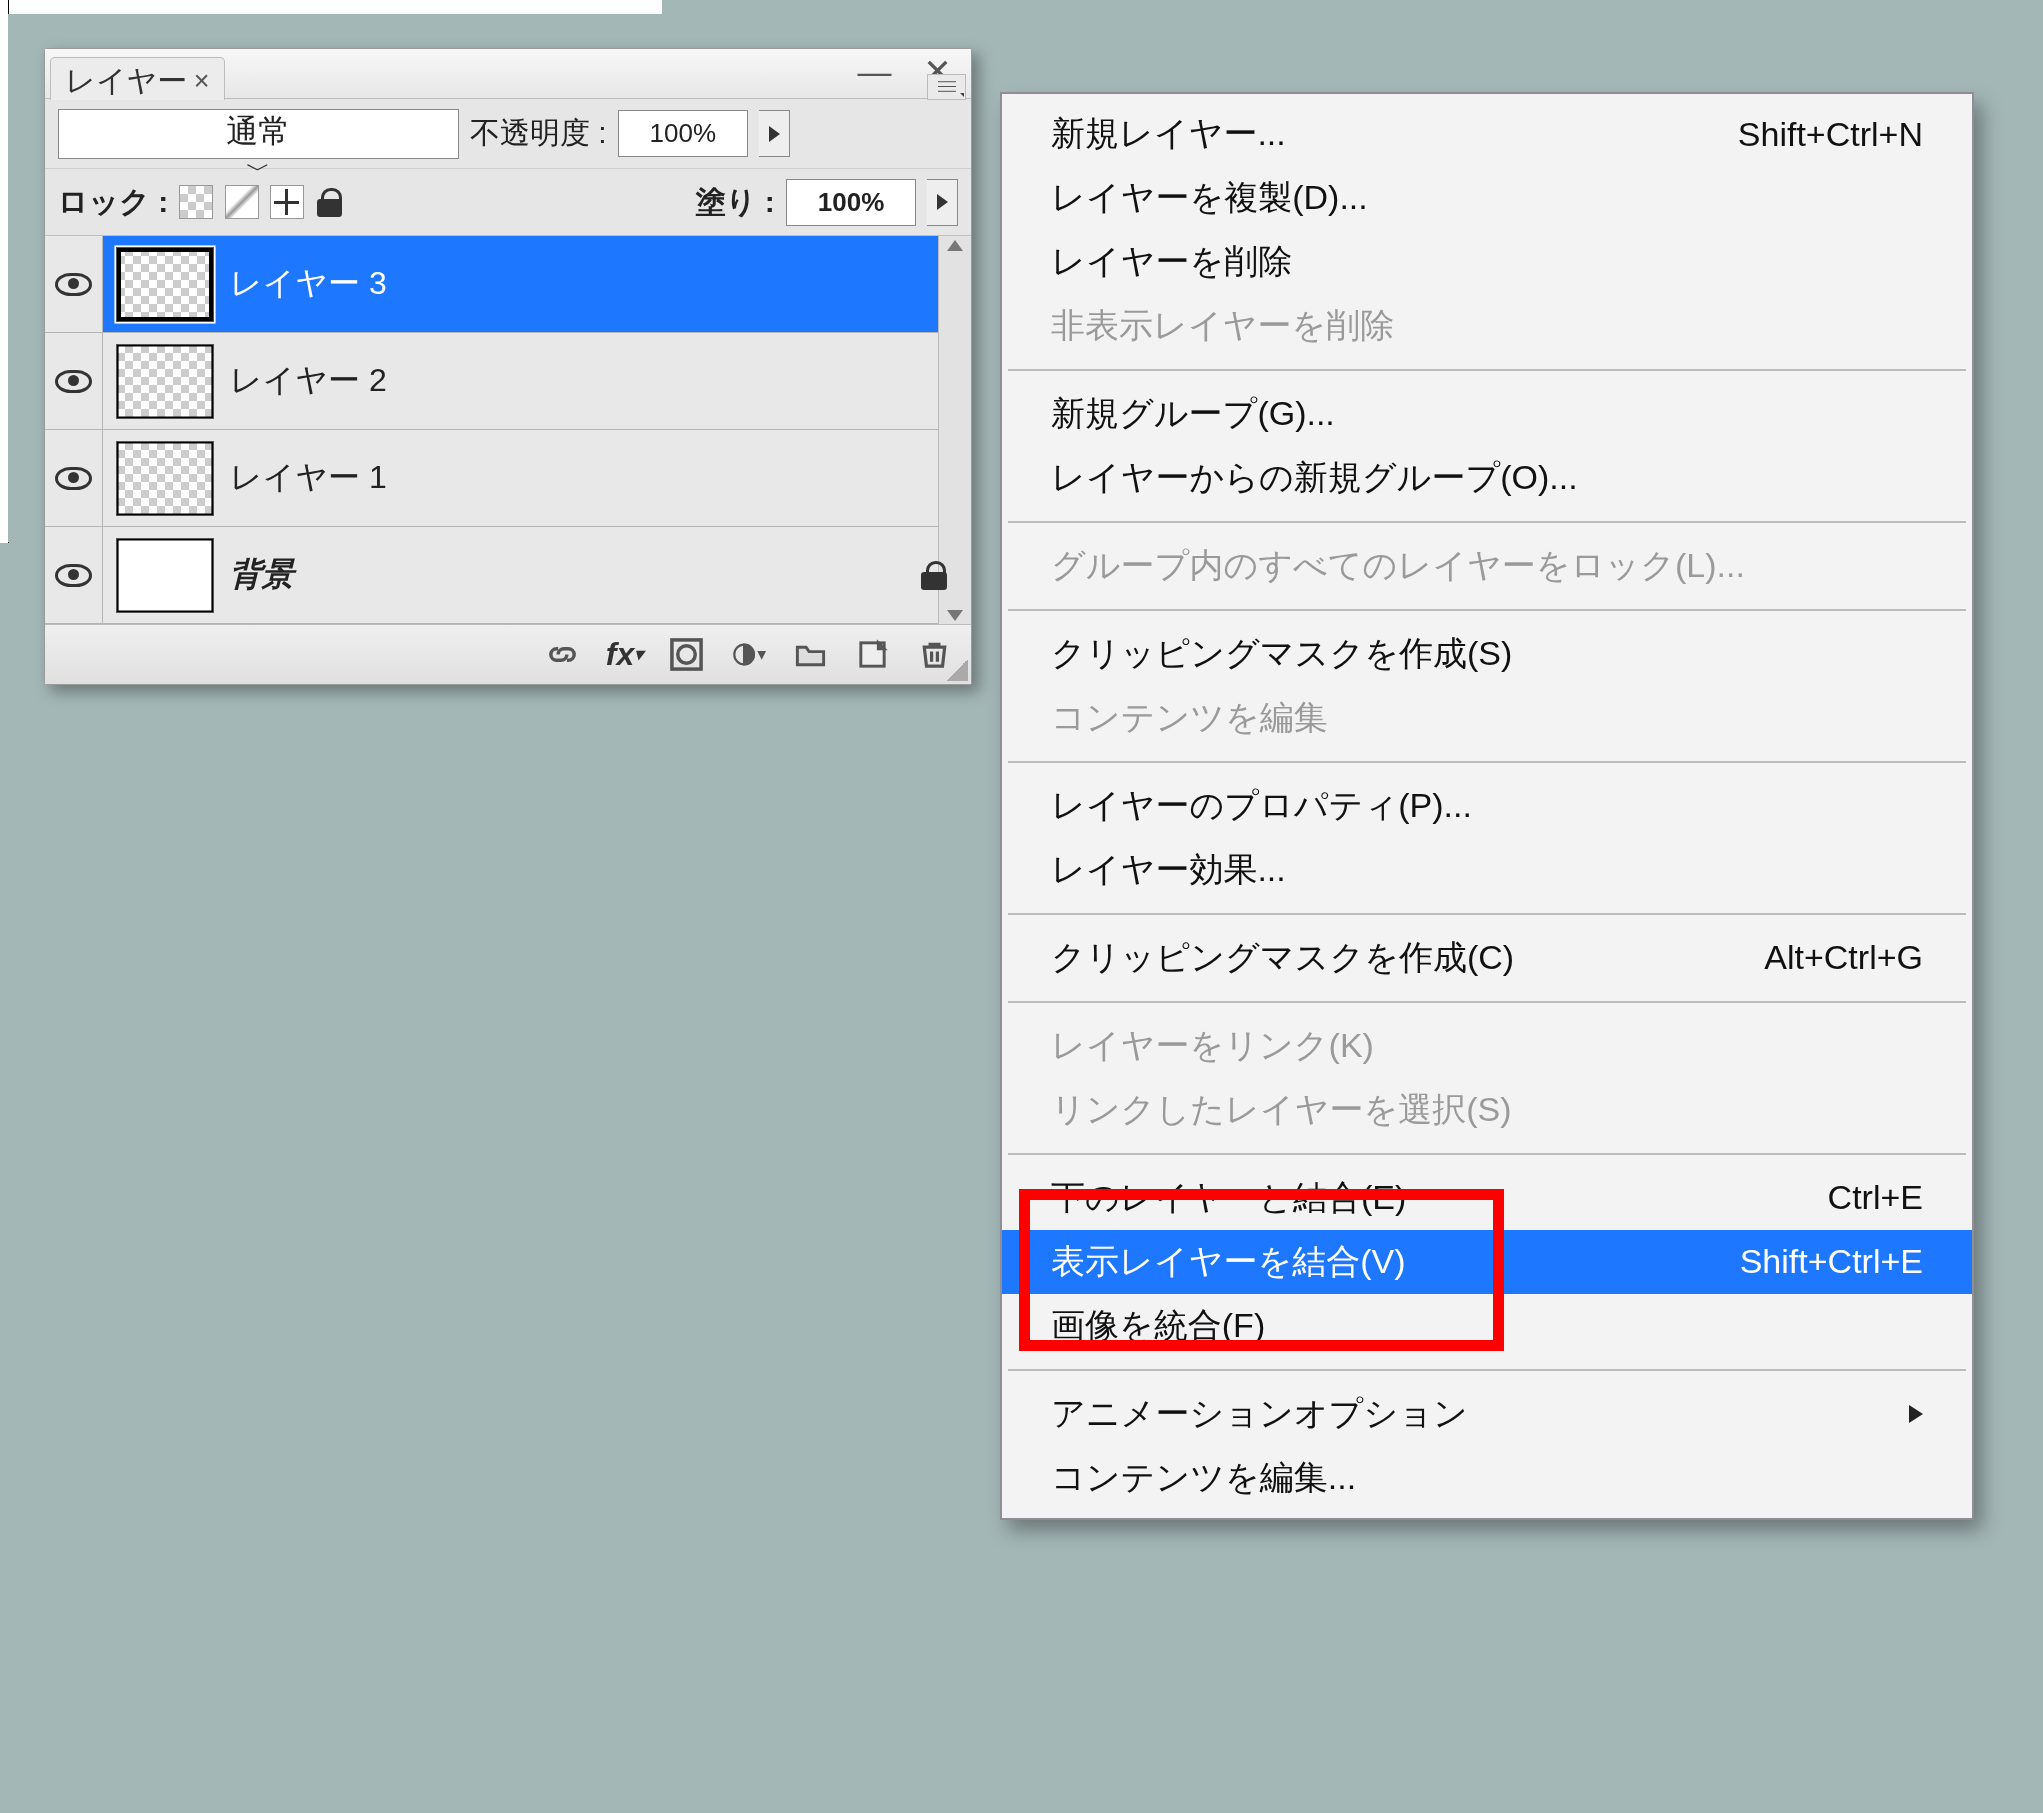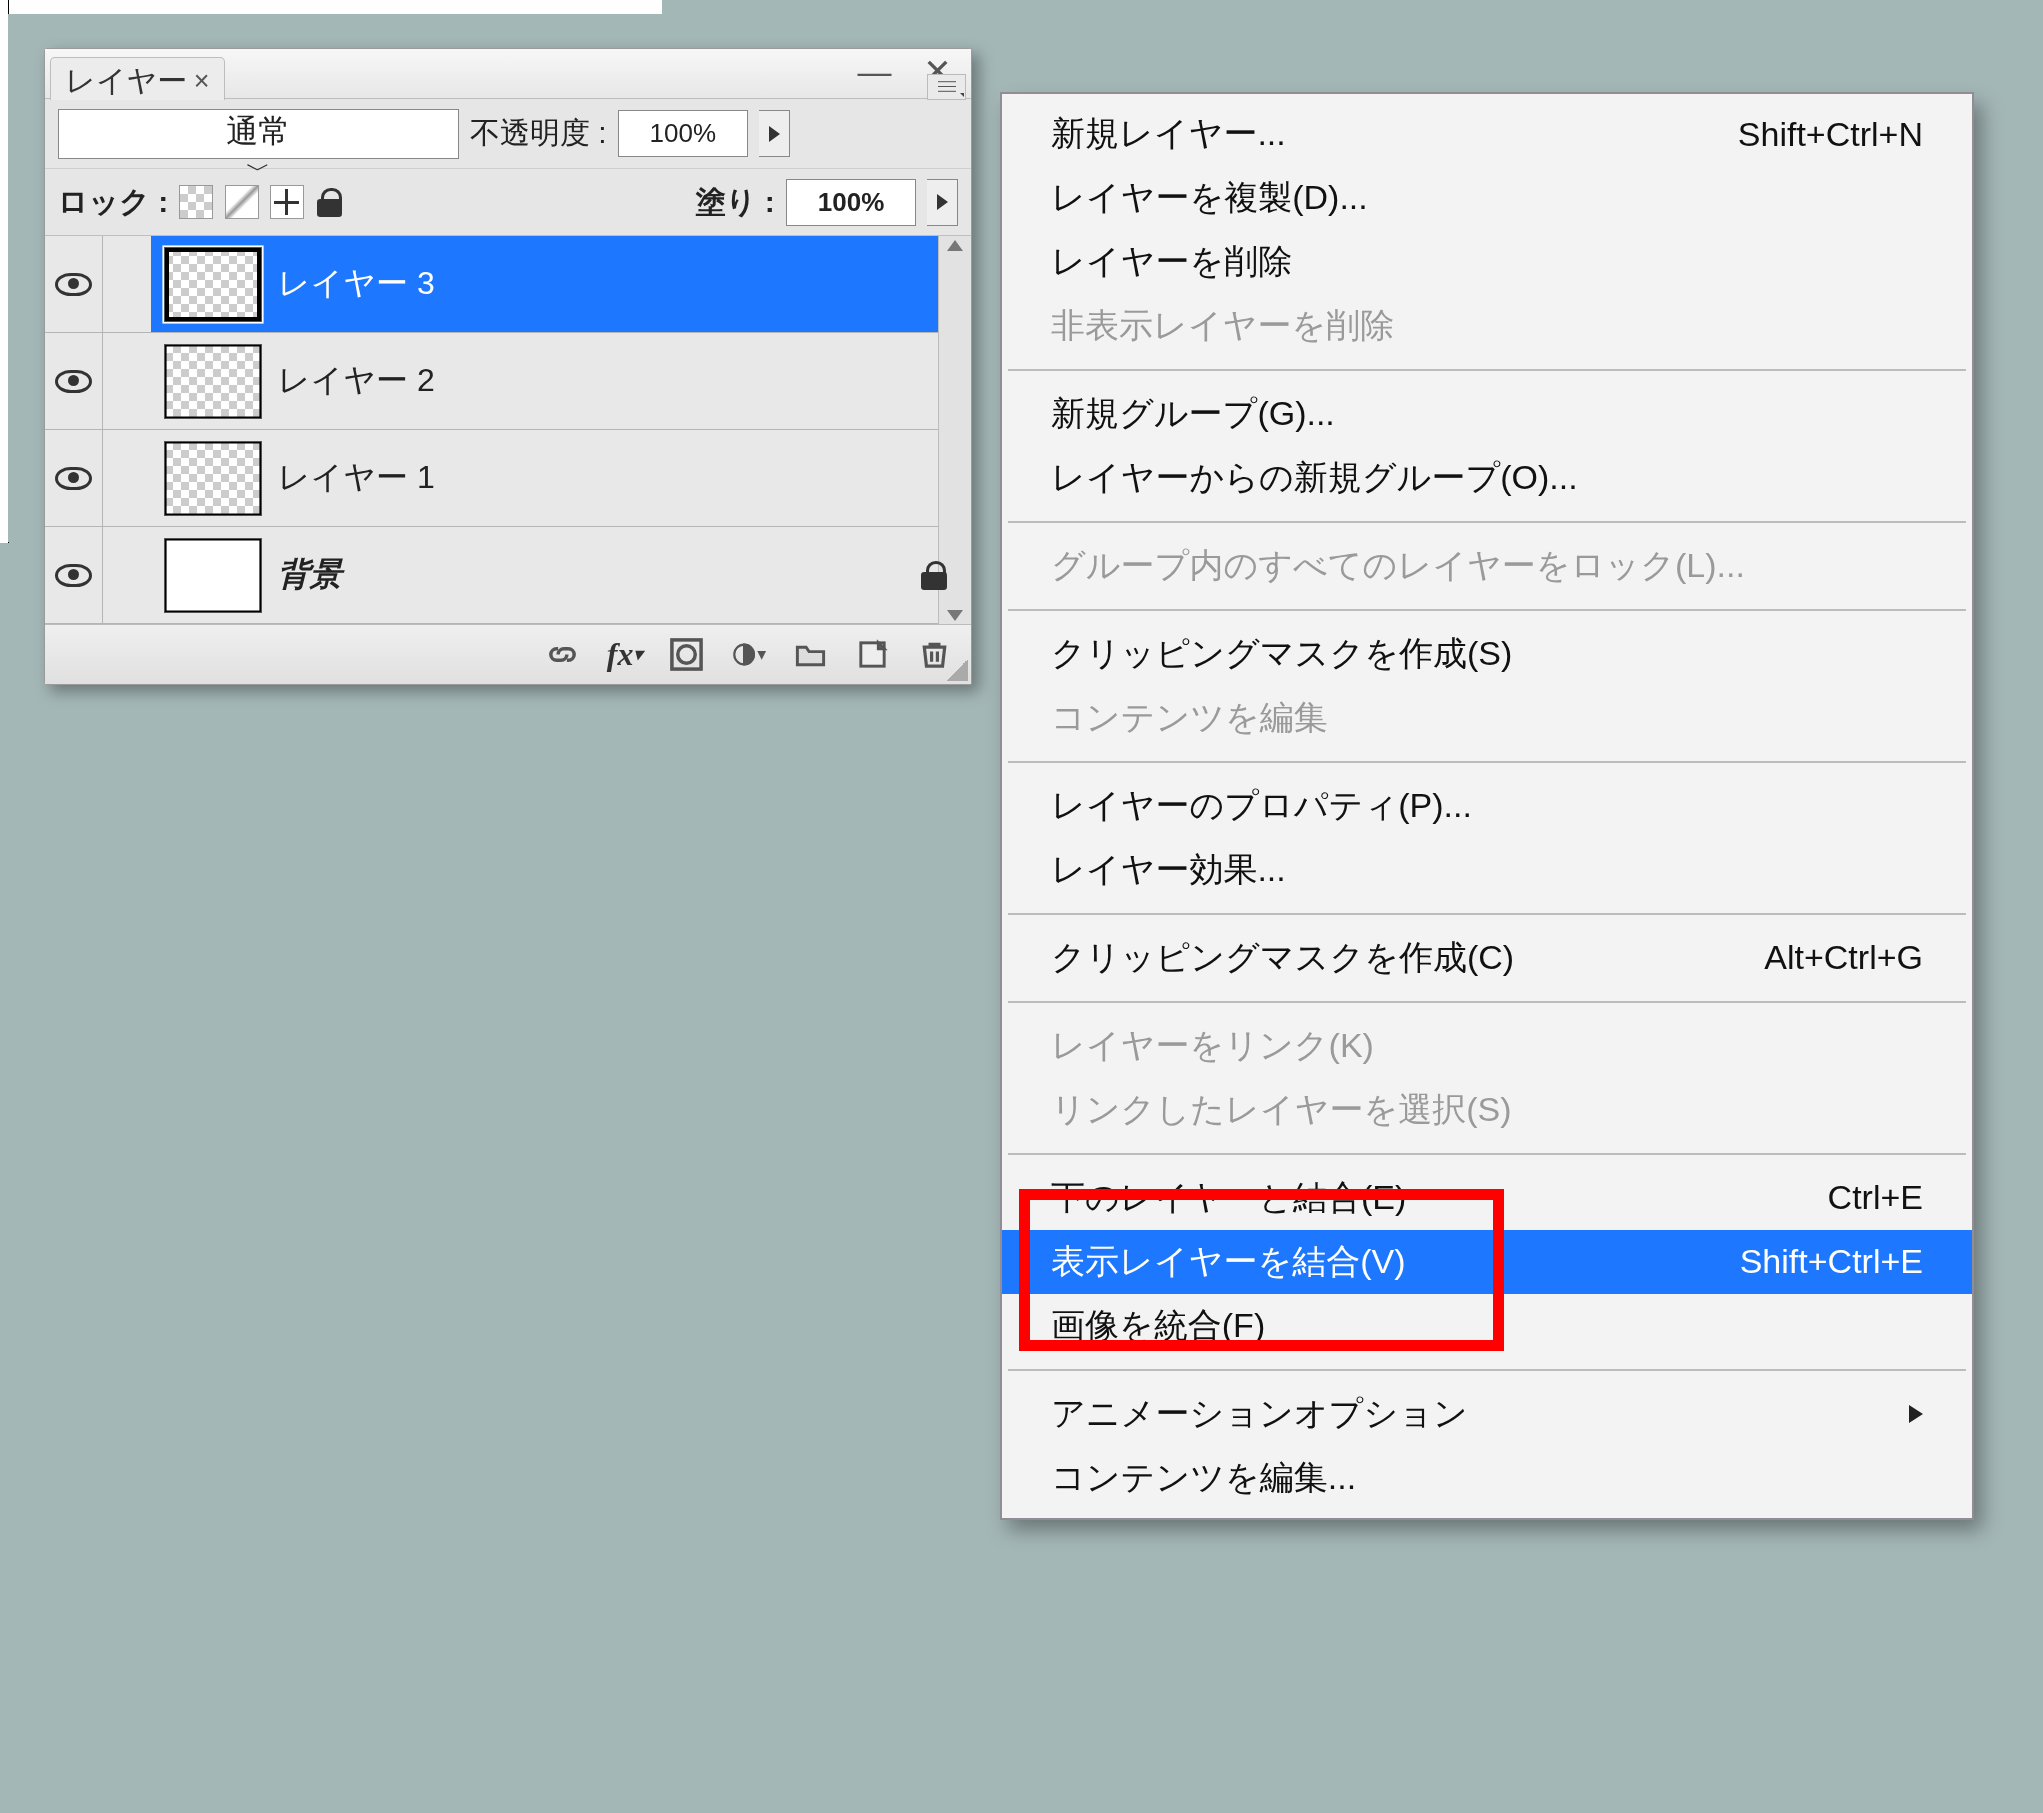--- a/index.html
+++ b/index.html
@@ -158,21 +158,21 @@
     background-color:#fff;
   }
 
   
   .layer-list{
     background:#d8d8d8;
     position:relative;
   }
   .layer-row{
     display:flex;align-items:center;height:96px;
-    border-bottom:1.6px solid #b5b5b5;background:#e8e8e8;gap:48px;
+    border-bottom:1.6px solid #b5b5b5;background:#e8e8e8;
   }
   .layer-row.selected .layer-body{background:#1e78ff;color:#fff;}
   .vis-cell{
     width:57px;height:100%;display:flex;align-items:center;justify-content:center;
     border-right:1.6px solid #b5b5b5;background:#e8e8e8;
   }
   .eye-icon{width:37px;height:22.3px;position:relative;}
   .eye-icon::before{content:"";position:absolute;inset:0;border:3.2px solid #333;border-radius:50%/60%;}
   .eye-icon::after{content:"";position:absolute;left:12.8px;top:4.8px;width:11.2px;height:11.2px;background:#333;border-radius:50%;}
   .layer-body{flex:1;height:100%;display:flex;align-items:center;gap:16px;padding:0 12.8px;color:#222;font-size:32px;}
@@ -332,21 +332,21 @@
       </div>
     </div>
 
   <div class="panel-footer">
     <div class="ft-icon">
       <svg viewBox="0 0 24 24" fill="none" stroke="#555" stroke-width="2.4">
           <path d="M9 12a4 4 0 0 1 4-4h3a4 4 0 1 1 0 8h-1"></path>
           <path d="M15 12a4 4 0 0 1-4 4H8a4 4 0 1 1 0-8h1"></path>
         </svg>
     </div>
-    <div class="ft-icon" style="font-style:italic;font-family:Liberation Serif, serif;font-size:32px;font-weight:bold;color:#333;">fx<span style="font-size:17.6px;">▾</span></div>
+    <div class="ft-icon" style="font-style:italic;font-family:Liberation Sans, sans-serif;font-size:32px;font-weight:bold;color:#333;">fx<span style="font-size:17.6px;">▾</span></div>
     <div class="ft-icon">
       <svg viewBox="0 0 24 24" fill="none" stroke="#555" stroke-width="2.4">
           <rect x="2" y="2" width="20" height="20"></rect>
           <circle cx="12" cy="12" r="6"></circle>
         </svg>
     </div>
     <div class="ft-icon">
       <svg viewBox="0 0 24 24" stroke="#555" stroke-width="2">
           <circle cx="12" cy="12" r="9" fill="none"></circle>
           <path d="M12 3 A9 9 0 0 1 12 21 Z" fill="#555"></path>

